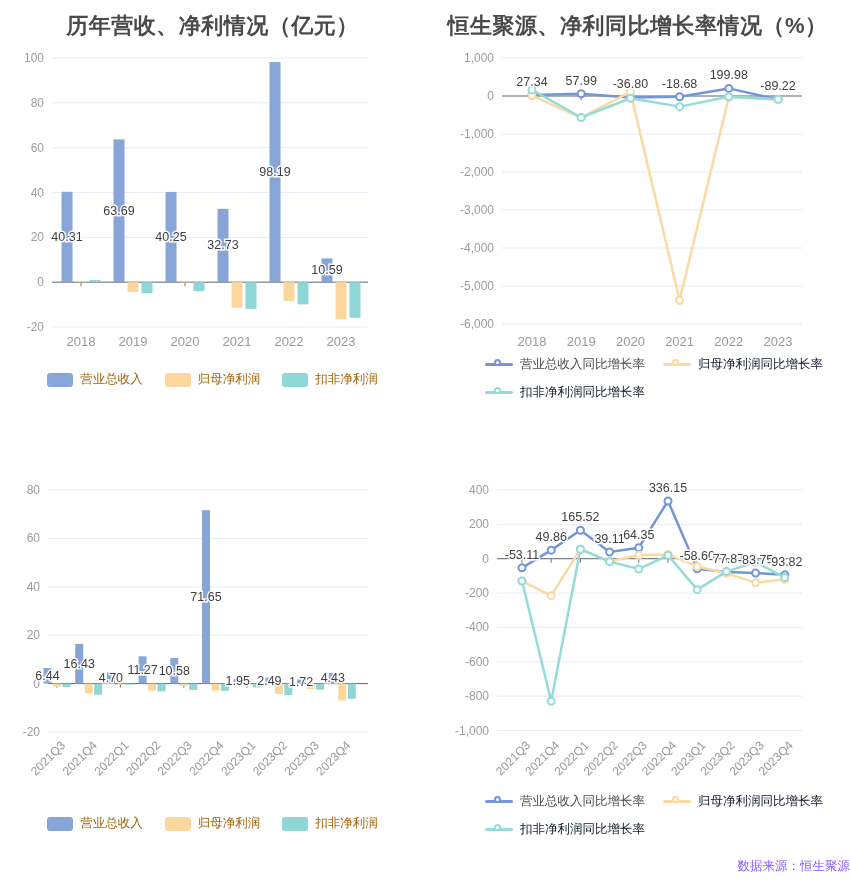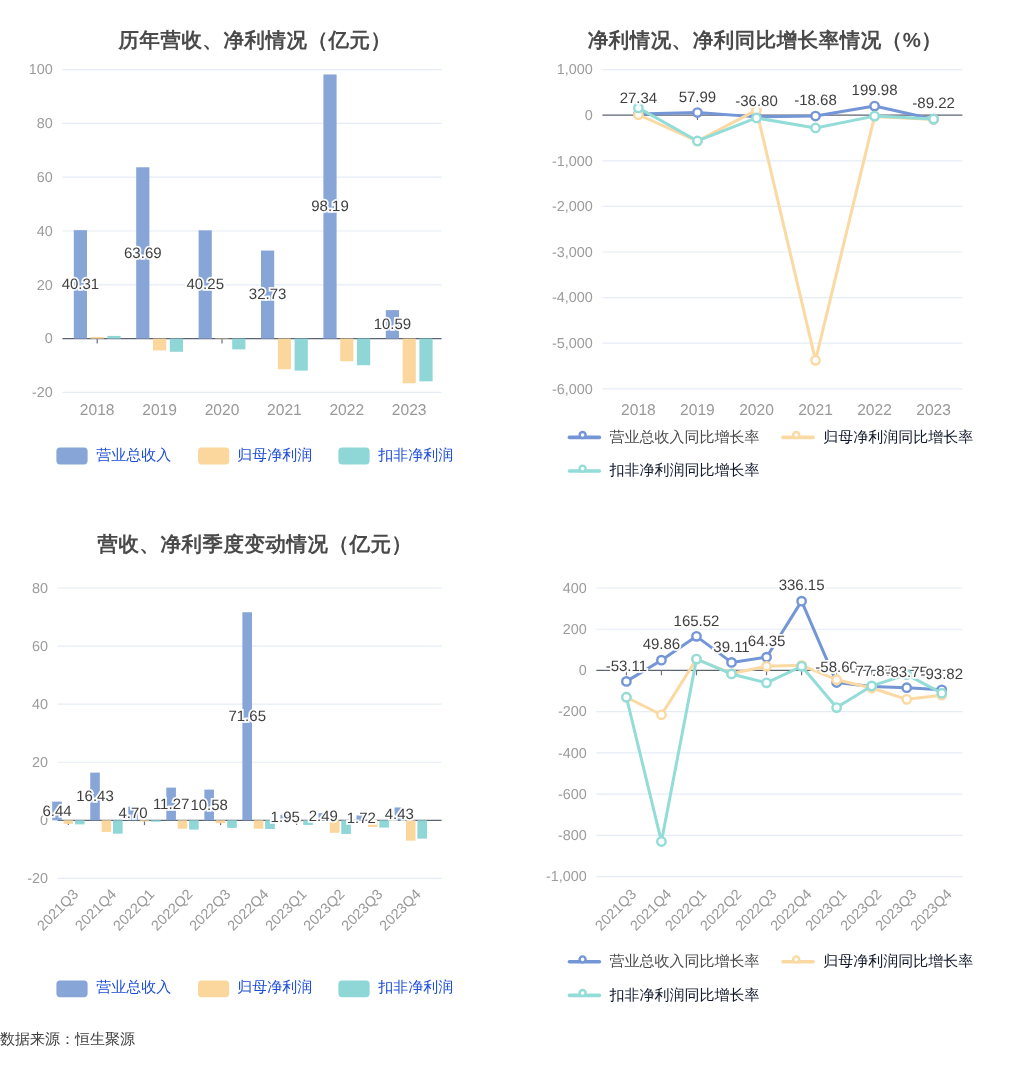--- a/index.html
+++ b/index.html
@@ -1,43 +1,43 @@
 <!DOCTYPE html>
 <html><head>
 <meta charset="utf-8">
 <style>
   * { margin:0; padding:0; box-sizing:border-box; }
   html,body { background:#ffffff; }
   body { font-family:"Liberation Sans","DejaVu Sans",sans-serif; }
   .page { position:relative; width:850px; height:891px; background:#fff; overflow:hidden; }
   .grid2 { position:absolute; top:0; left:0; display:grid; grid-template-columns:425px 425px; grid-template-rows:420px 430px; }
   .panel { position:relative; width:425px; }
-  .panel h2 { position:absolute; top:22px; left:0; width:100%; text-align:center;
-              font-size:17px; font-weight:bold; color:#4A4A4A; letter-spacing:0.5px; }
+  .panel h2 { position:absolute; top:11px; left:0; width:100%; text-align:center;
+              font-size:22px; font-weight:bold; color:#4A4A4A; letter-spacing:0.5px; }
   .panel svg { position:absolute; top:0; left:0; }
   svg text { font-family:"Liberation Sans","DejaVu Sans",sans-serif; }
   .tick-text { font-size:12px; fill:#9C9C9C; }
   .cat-text  { font-size:13px; fill:#999999; }
   .cat-text-rot { font-size:12px; fill:#999999; }
   .dlabel { font-size:12.5px; fill:#3F3F3F; paint-order:stroke; stroke:rgba(255,255,255,.92); stroke-width:3px; }
   
   .legend { position:absolute; display:flex; align-items:center; }
   .legend.center { left:0; width:100%; justify-content:center; gap:22px; }
-  .legend.wrapped { left:48px; width:356px; flex-wrap:wrap; justify-content:flex-start; column-gap:18px; row-gap:11px; }
+  .legend.wrapped { left:60px; width:356px; flex-wrap:wrap; justify-content:flex-start; column-gap:18px; row-gap:11px; }
   .li { display:flex; align-items:center; gap:7px; cursor:pointer; }
-  .li .lab { font-size:12.5px; color:#1d4ed8; white-space:nowrap; }
+  .li .lab { font-size:12.5px; color:#a16207; white-space:nowrap; }
   .legend.wrapped .li .lab { color:#0f172a; }
   .legend.wrapped .li:first-child .lab { color:#4A4A4A; }
   .sw { width:26px; height:14px; border-radius:3px; display:inline-block; }
   .lw { position:relative; width:28px; height:12px; display:inline-block; }
   .lline { position:absolute; left:0; right:0; top:4.5px; height:3px; border-radius:2px; display:block; }
   .ldot  { position:absolute; left:50%; top:6px; width:7px; height:7px; margin:-5.5px 0 0 -5.5px;
            border:2px solid; border-radius:50%; background:#fff; display:block; }
-  .source { position:absolute; top:858px; left:0; width:100%; text-align:left;
-            font-size:12.5px; color:#404040; }
+  .source { position:absolute; top:858px; left:0; width:100%; text-align:right;
+            font-size:12.5px; color:#8b5cf6; }
 </style>
 </head>
 <body>
 
 <div class="page">
   <div class="grid2">
 
     <section class="panel">
       <h2>历年营收、净利情况（亿元）</h2>
       <svg width="425" height="420">
@@ -99,21 +99,21 @@
             <span class="lab">归母净利润</span>
           </div>
           <div class="li">
             <span class="sw" style="background: rgb(143, 214, 214);"></span>
             <span class="lab">扣非净利润</span>
           </div>
         </div>
     </section>
 
     <section class="panel">
-      <h2>净利情况、净利同比增长率情况（%）</h2>
+      <h2>恒生聚源、净利同比增长率情况（%）</h2>
       <svg width="425" height="420">
           <line x1="77" x2="377" y1="58" y2="58" stroke="#E5ECF6" stroke-width="1"></line>
           <text x="69" y="62" text-anchor="end" class="tick-text">1,000</text>
           <line x1="77" x2="377" y1="96" y2="96" stroke="#5B6472" stroke-width="1"></line>
           <text x="69" y="100" text-anchor="end" class="tick-text">0</text>
           <line x1="77" x2="377" y1="134" y2="134" stroke="#E5ECF6" stroke-width="1"></line>
           <text x="69" y="138" text-anchor="end" class="tick-text">-1,000</text>
           <line x1="77" x2="377" y1="172" y2="172" stroke="#E5ECF6" stroke-width="1"></line>
           <text x="69" y="176" text-anchor="end" class="tick-text">-2,000</text>
           <line x1="77" x2="377" y1="210" y2="210" stroke="#E5ECF6" stroke-width="1"></line>
@@ -183,21 +183,20 @@
             <span class="lw">
               <i class="lline" style="background: rgb(147, 220, 216);"></i>
               <i class="ldot" style="border-color: rgb(147, 220, 216);"></i>
             </span>
             <span class="lab">扣非净利润同比增长率</span>
           </div>
         </div>
     </section>
 
     <section class="panel">
-      <h2>营收、净利季度变动情况（亿元）</h2>
       <svg width="425" height="430">
           <line x1="48" x2="368" y1="70" y2="70" stroke="#E5ECF6" stroke-width="1"></line>
           <text x="40" y="74" text-anchor="end" class="tick-text">80</text>
           <line x1="48" x2="368" y1="118.4" y2="118.4" stroke="#E5ECF6" stroke-width="1"></line>
           <text x="40" y="122.4" text-anchor="end" class="tick-text">60</text>
           <line x1="48" x2="368" y1="166.8" y2="166.8" stroke="#E5ECF6" stroke-width="1"></line>
           <text x="40" y="170.8" text-anchor="end" class="tick-text">40</text>
           <line x1="48" x2="368" y1="215.2" y2="215.2" stroke="#E5ECF6" stroke-width="1"></line>
           <text x="40" y="219.2" text-anchor="end" class="tick-text">20</text>
           <line x1="48" x2="368" y1="263.6" y2="263.6" stroke="#5B6472" stroke-width="1"></line>

